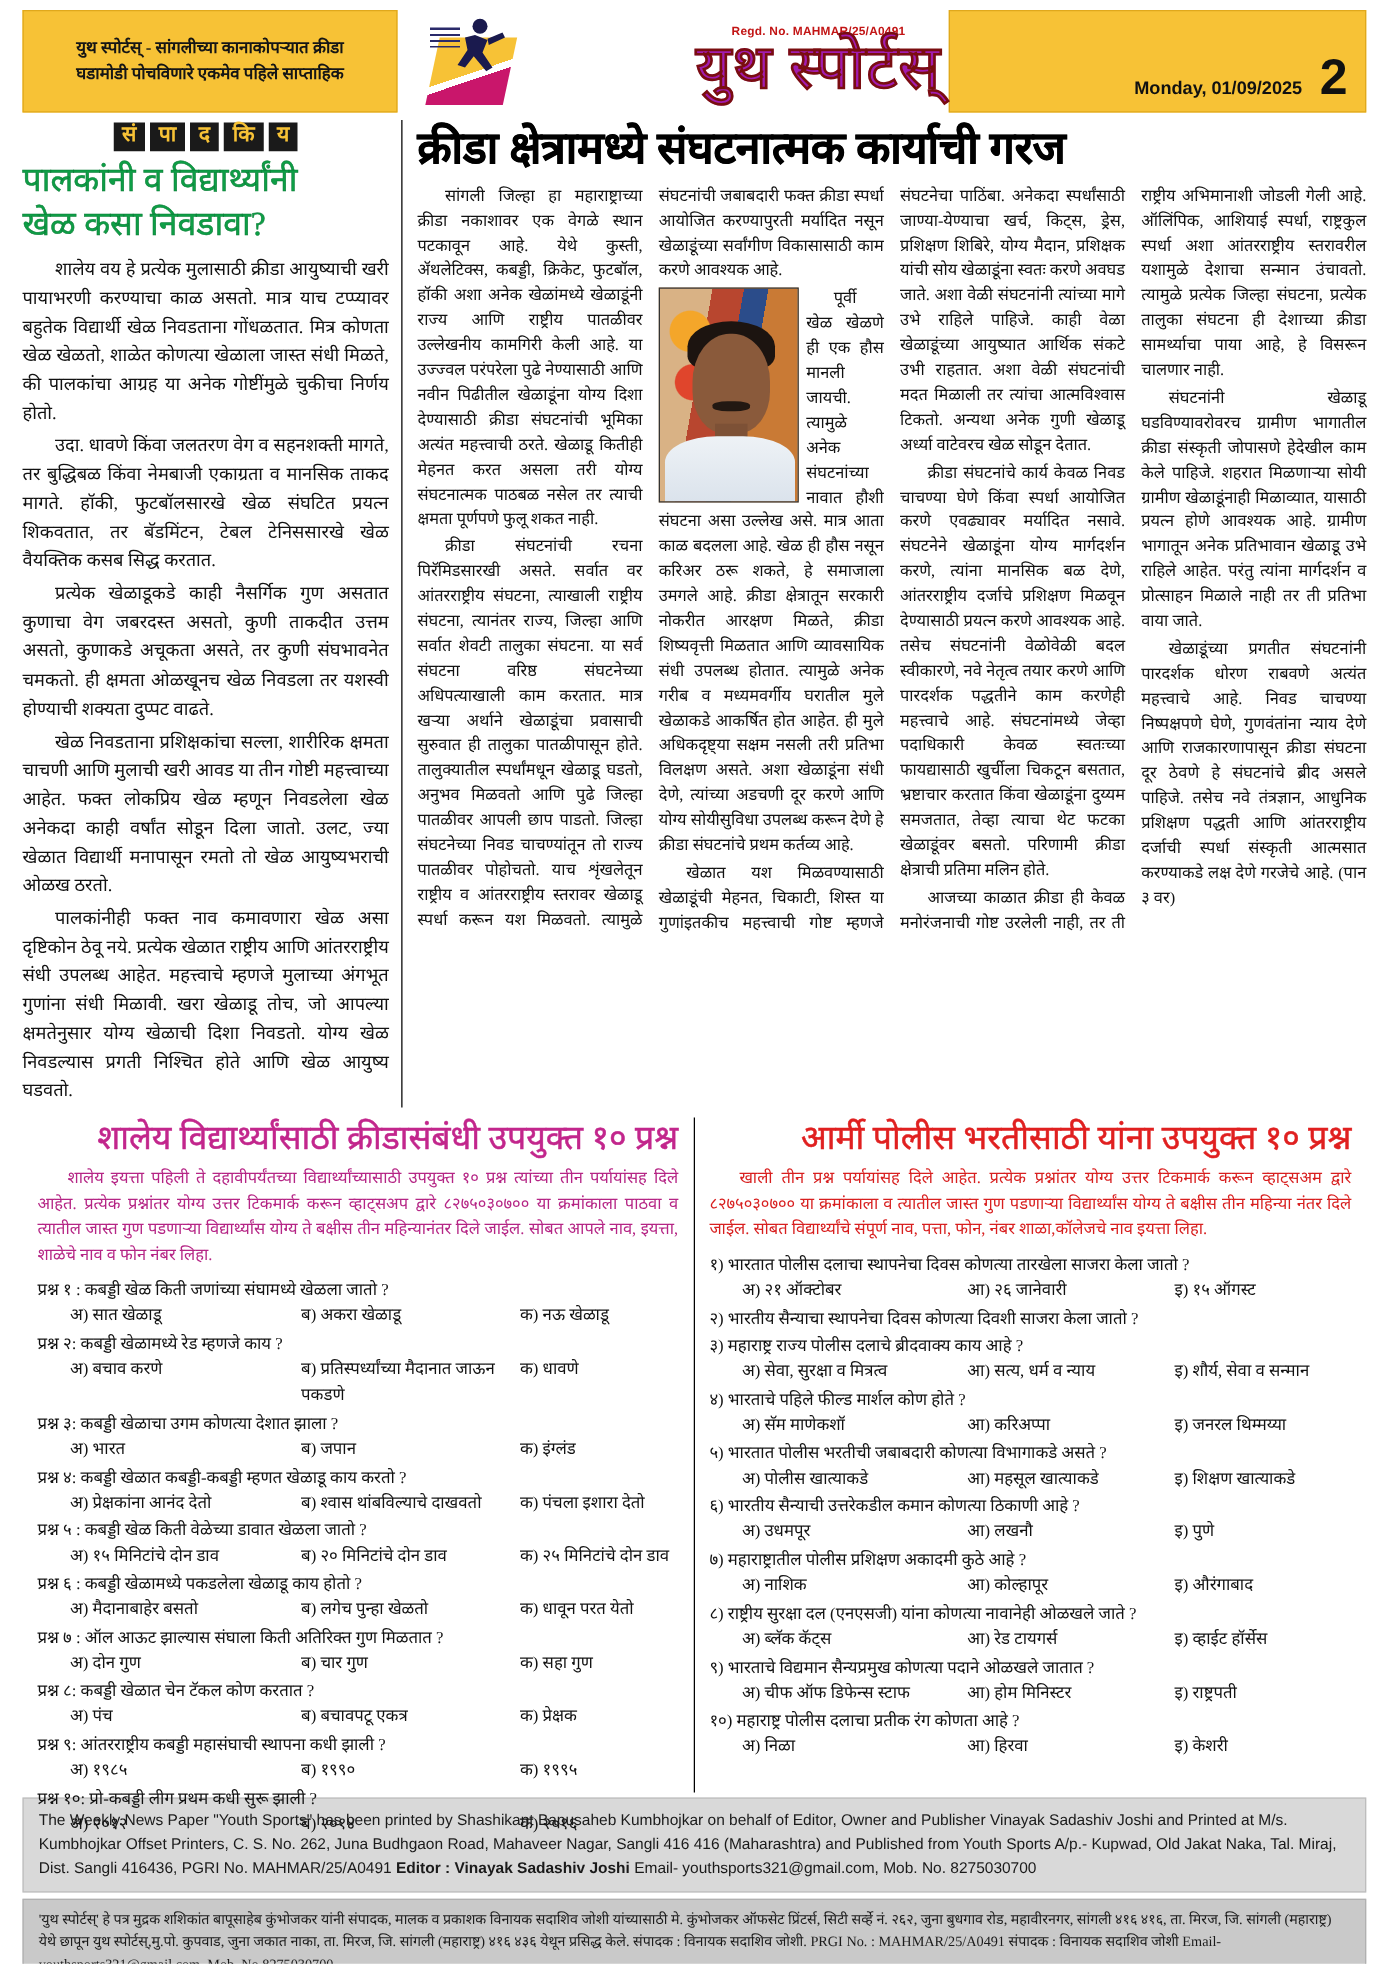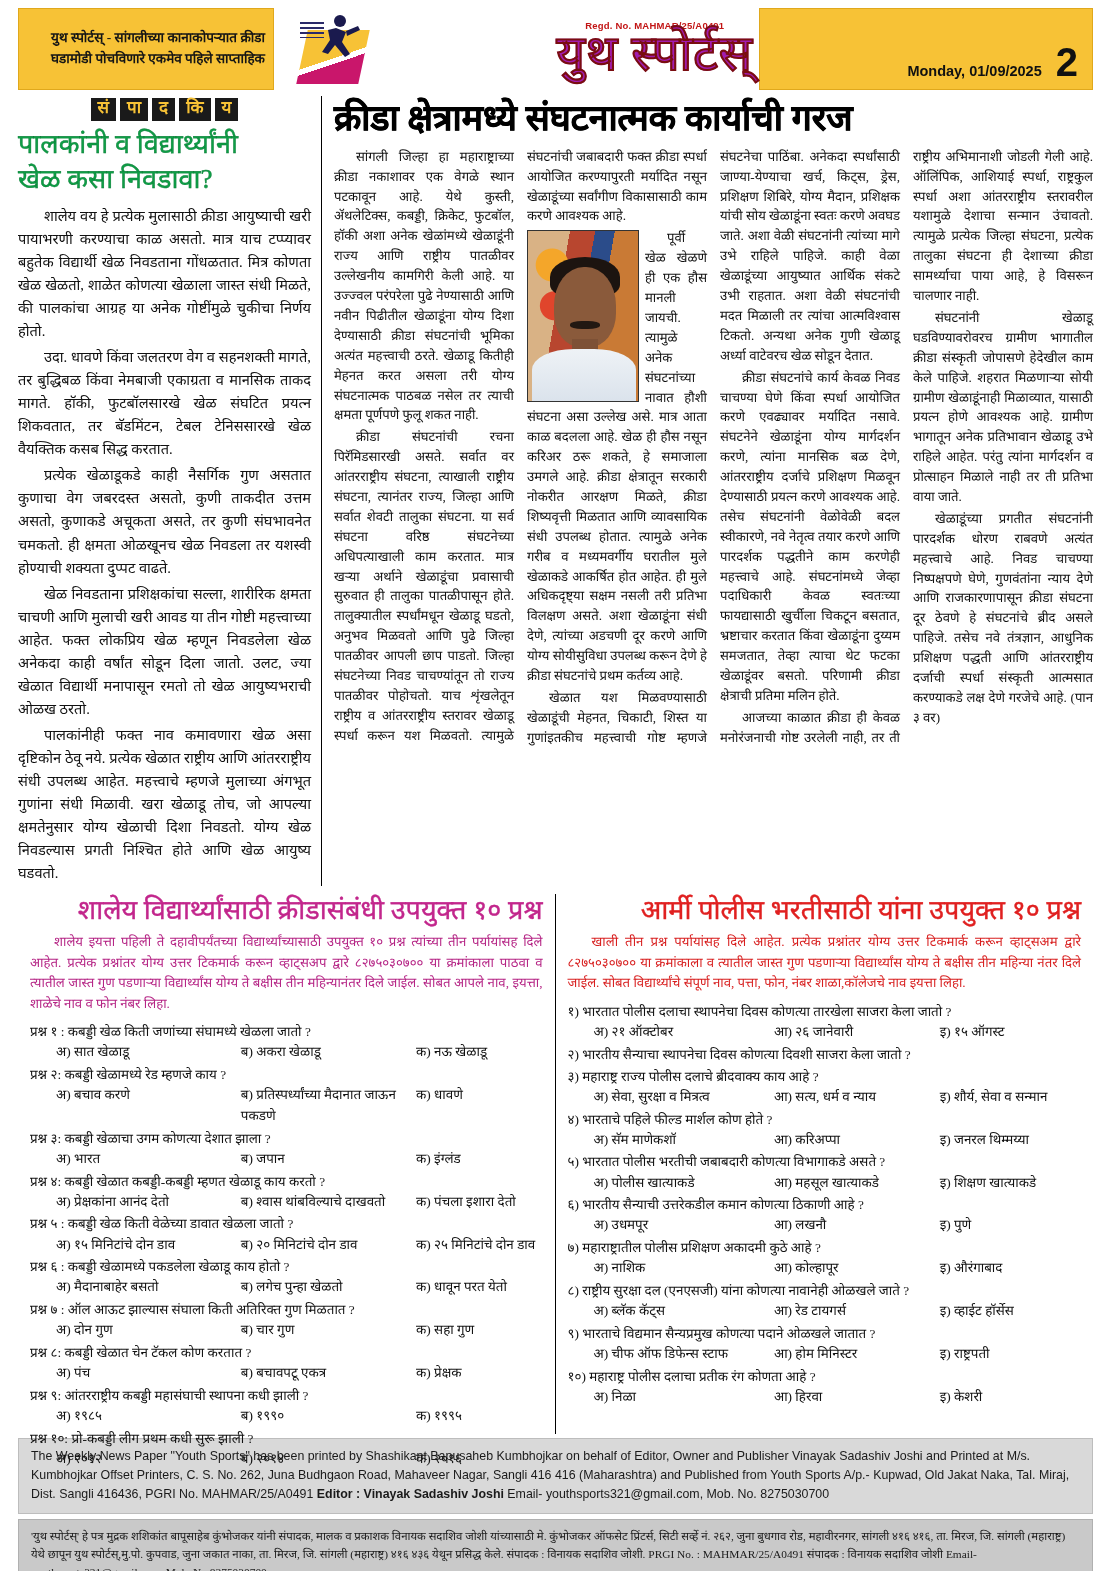--- a/index.html
+++ b/index.html
@@ -21,27 +21,27 @@
   }
 
   
   .masthead {
     display: flex;
     align-items: stretch;
     height: 82px;
     gap: 6px;
   }
   .mast-tagline {
-    width: 256px;
+    width: 300px;
     background: #f7c236;
     border: 1px solid #e0a81c;
     display: flex;
     flex-direction: column;
     justify-content: center;
-    align-items: flex-end;
+    align-items: center;
     padding: 4px 8px;
     text-align: center;
   }
   .mast-tagline div {
     font-size: 13.5px;
     font-weight: bold;
     line-height: 1.55;
     color: #151515;
     font-family: "Liberation Serif", serif;
   }

